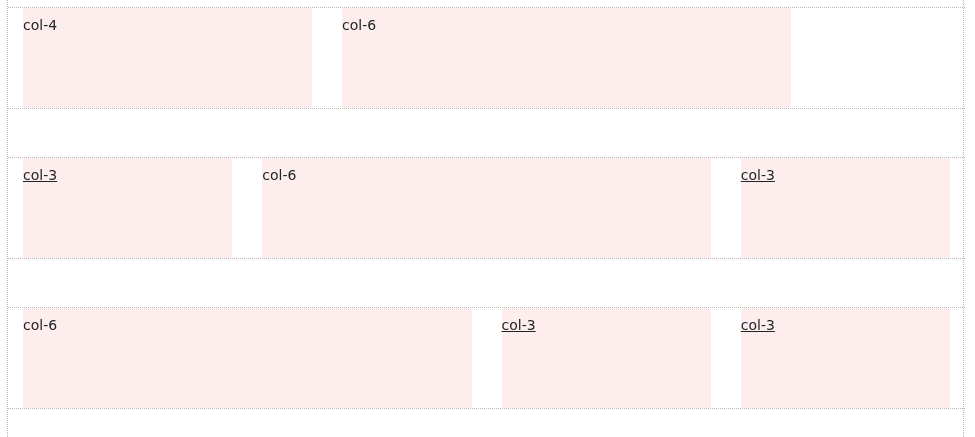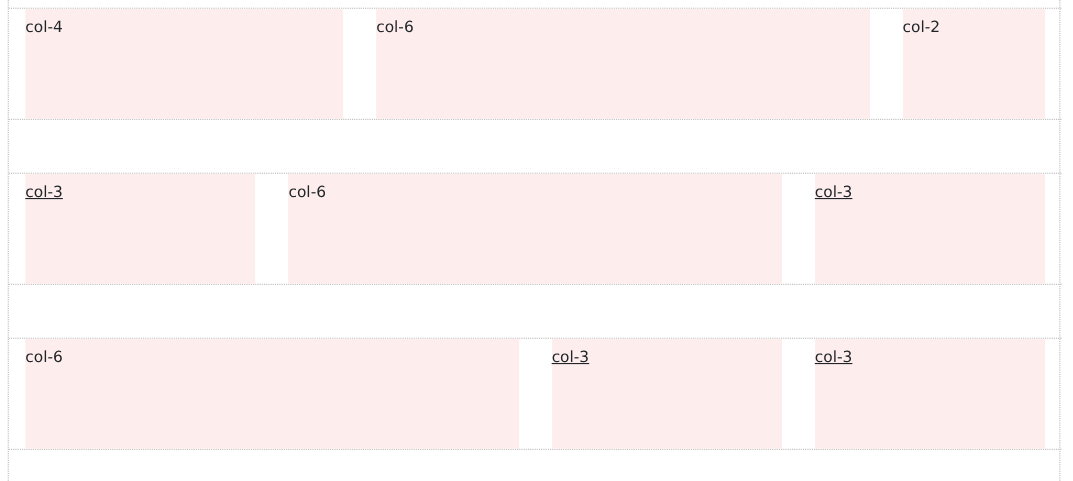--- a/index.html
+++ b/index.html
@@ -62,23 +62,20 @@
 
 <div class="container">
 
   <div class="row r1">
     <div class="col col-4">
       <div class="col-inner">col-4</div>
     </div>
     <div class="col col-6">
       <div class="col-inner">col-6</div>
     </div>
-    <div class="col col-2">
-      <div class="col-inner">col-2</div>
-    </div>
   </div>
 
   <div class="row r2">
     <div class="col col-3">
       <div class="col-inner">col-3</div>
     </div>
     <div class="col col-6">
       <div class="col-inner">col-6</div>
     </div>
     <div class="col col-3">

